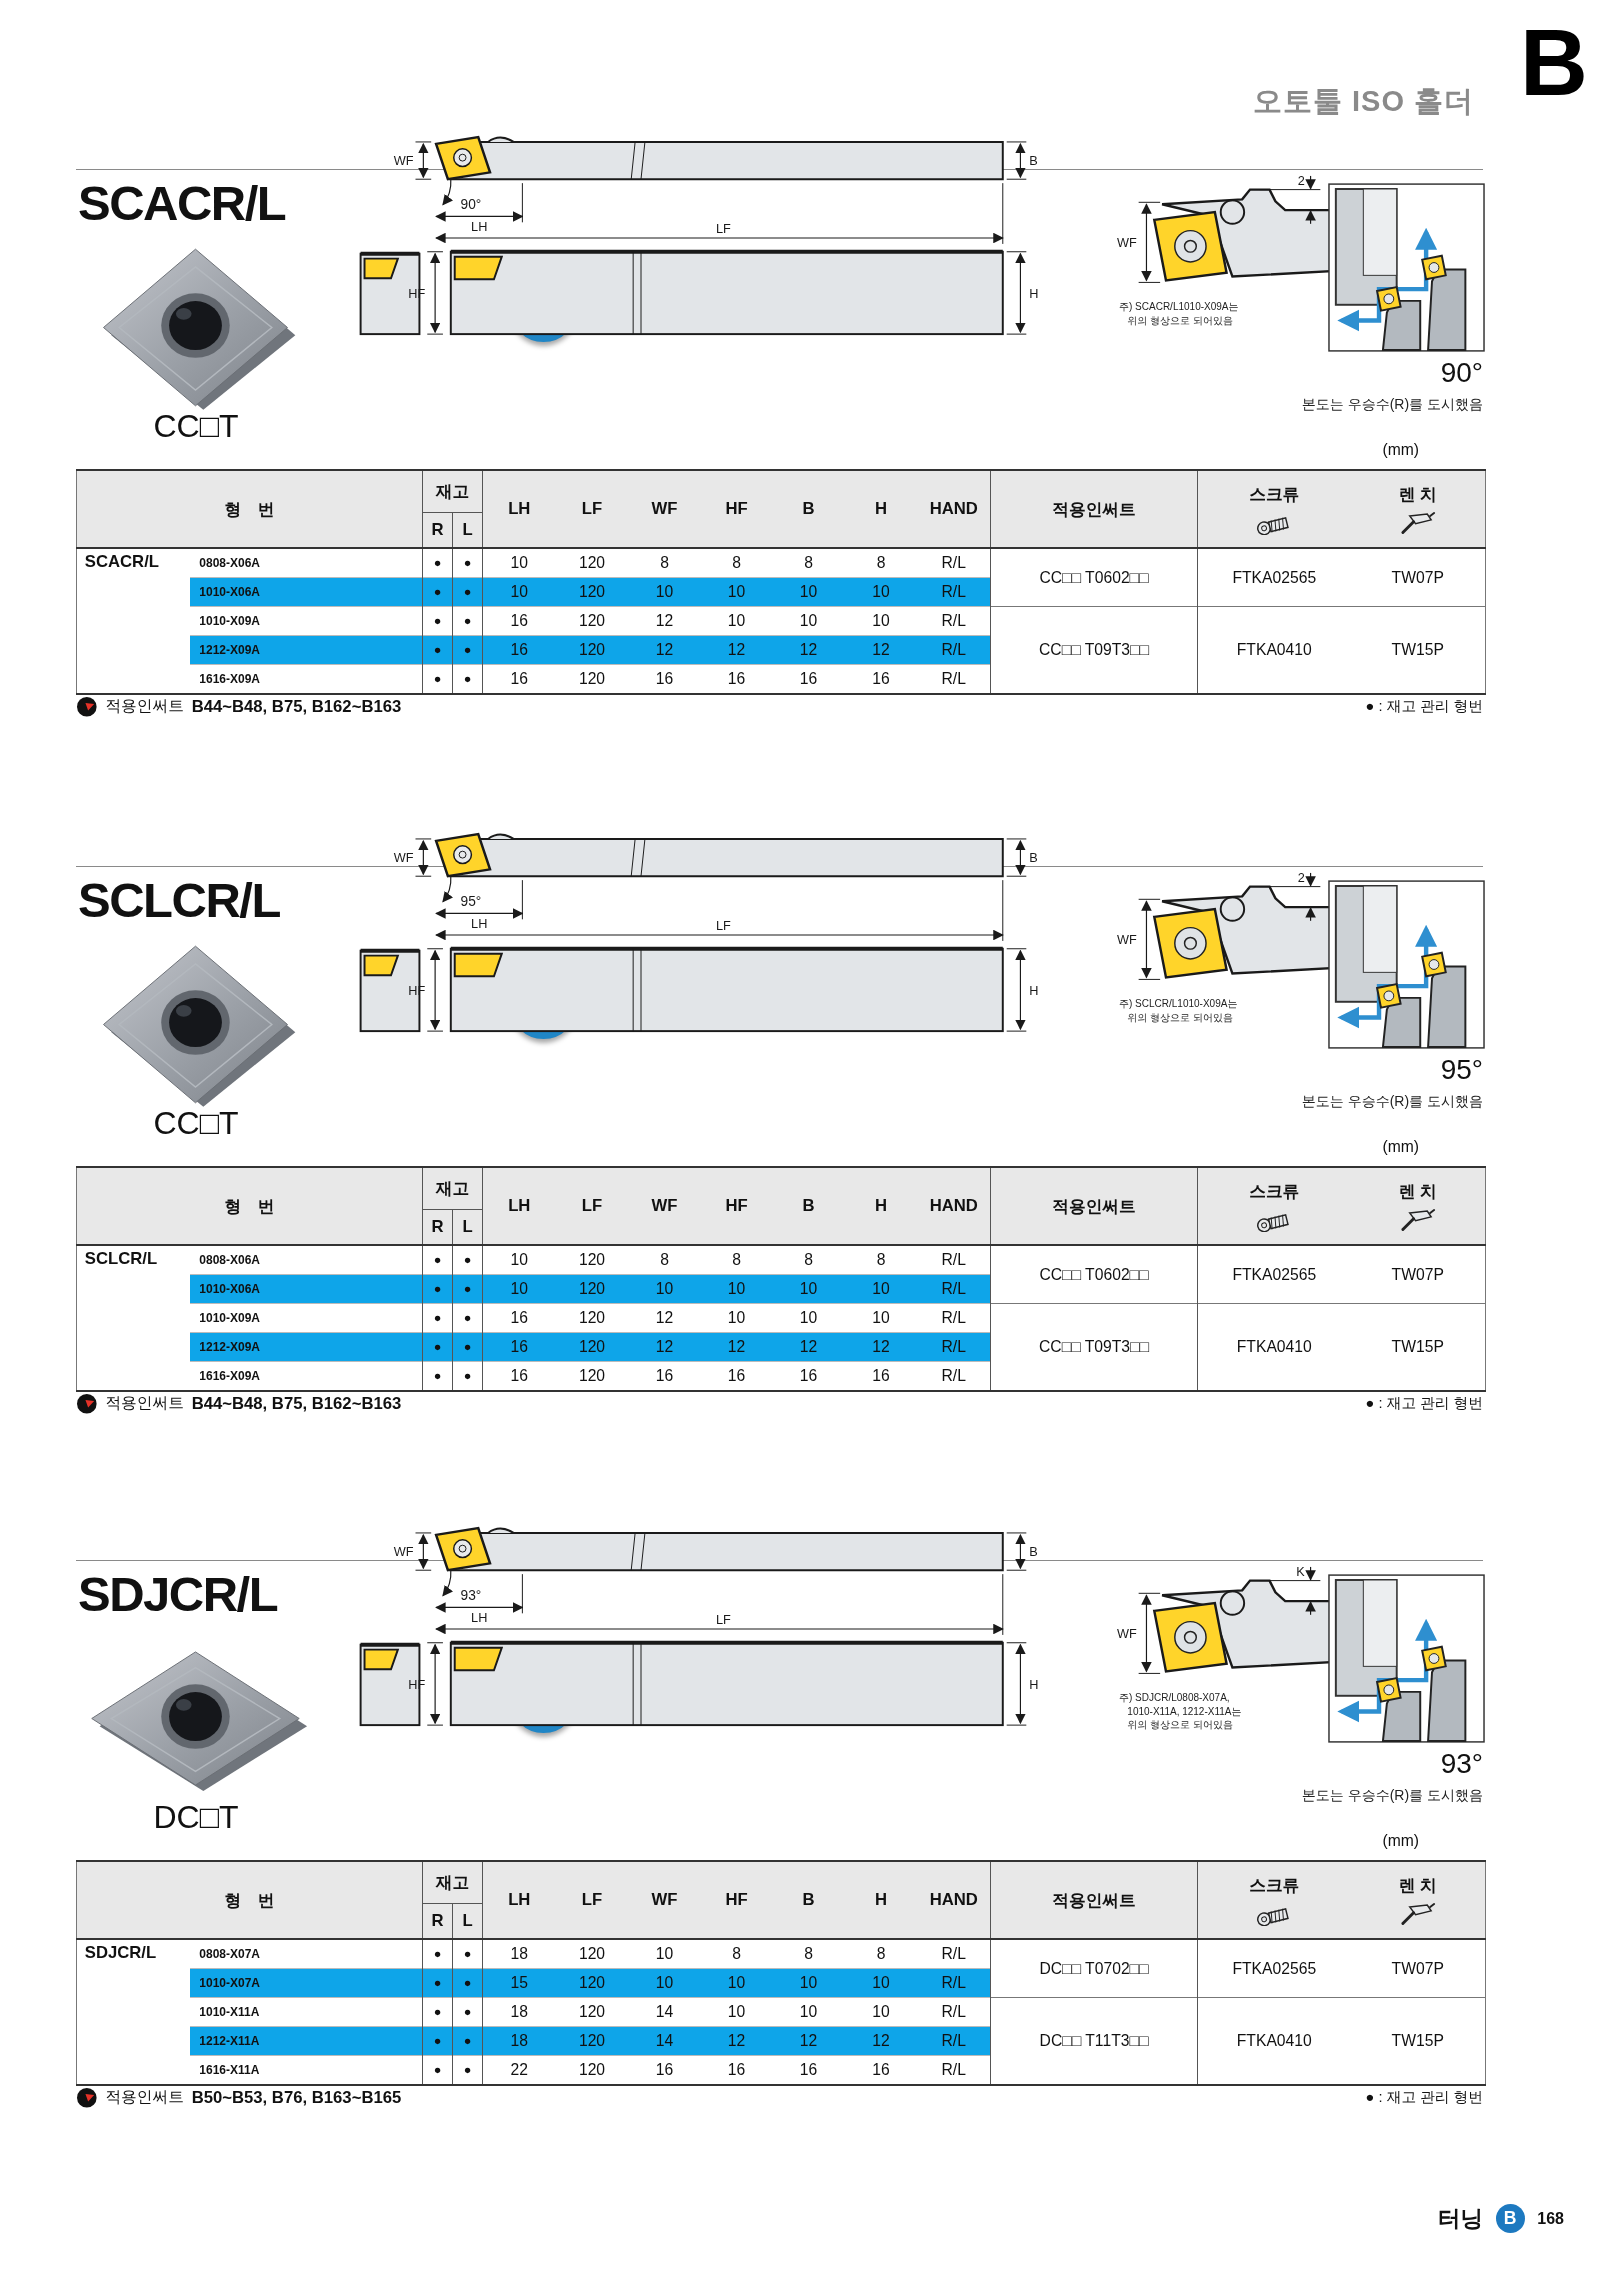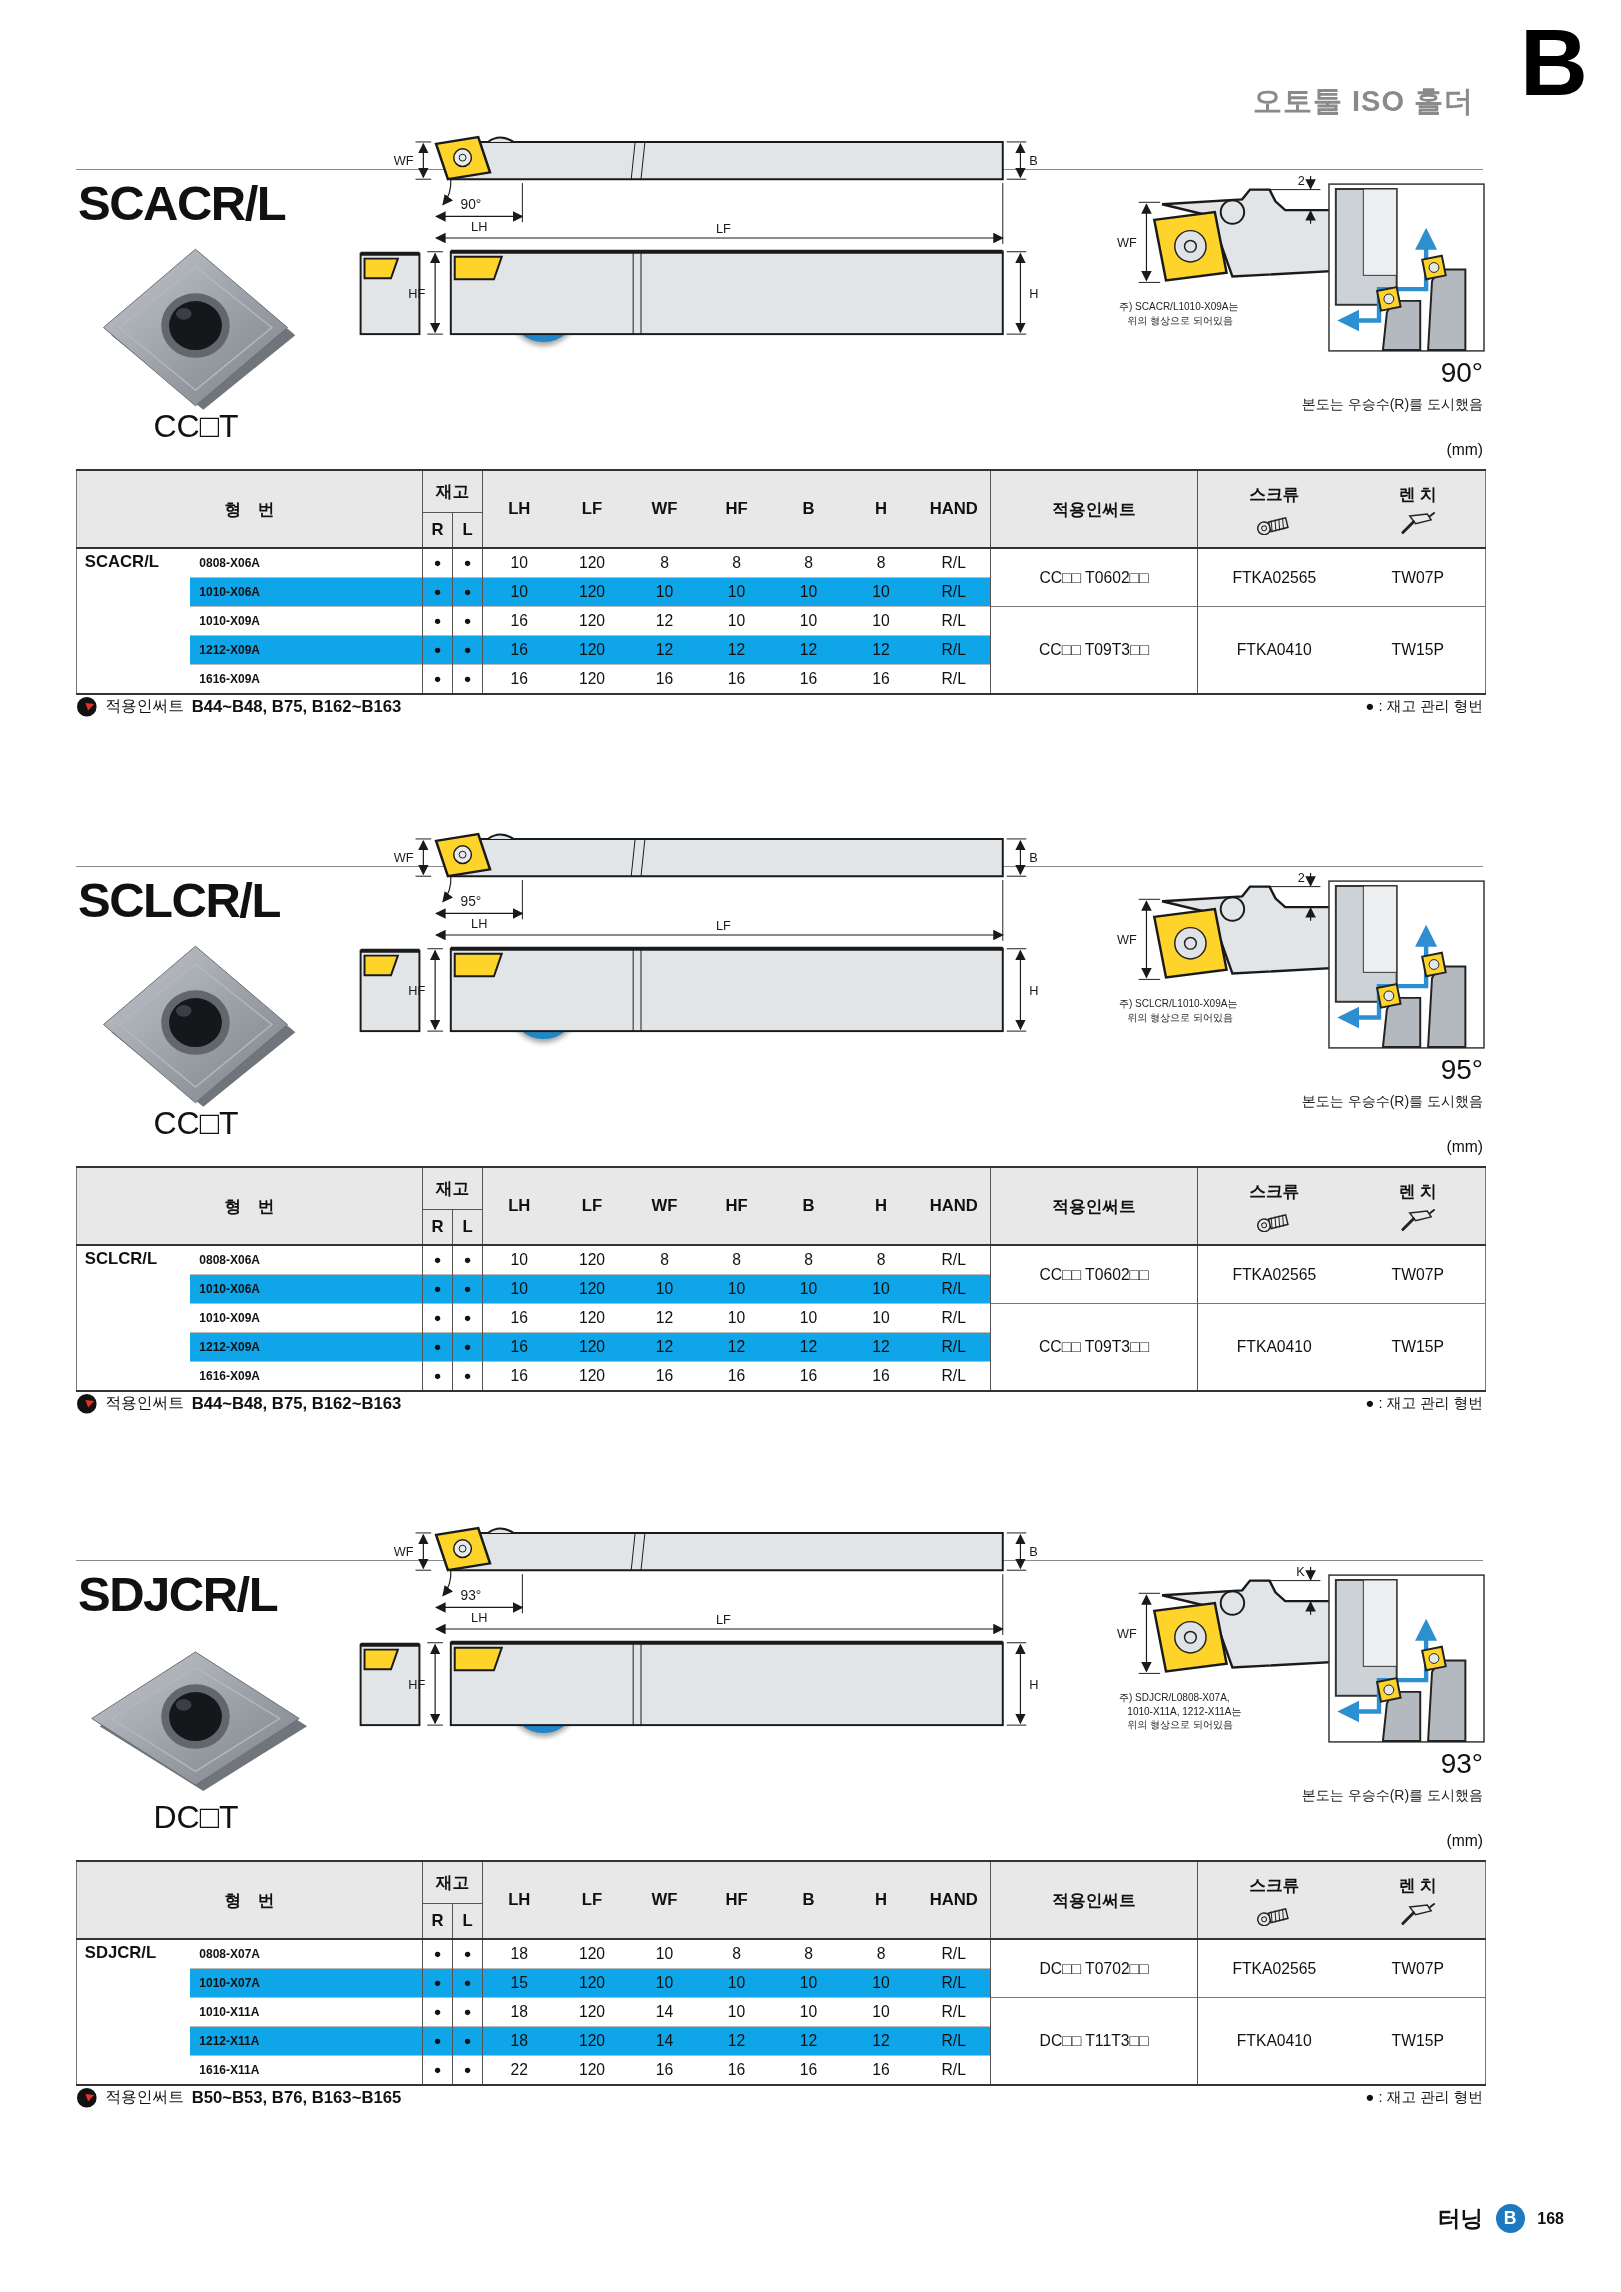--- a/index.html
+++ b/index.html
@@ -25,21 +25,21 @@
          background:#fff;box-shadow:0 3.9px 4.9px rgba(0,0,0,.35);display:flex;flex-direction:column;align-items:center;justify-content:center;}
   .badge .b1{font-size:11.8px;line-height:12.7px;}
   .badge .b2{font-size:13.7px;font-weight:bold;line-height:14.7px;}
 
   .main-draw{position:absolute;left:341px;top:15.7px;width:701px;height:211px;}
   .closeup{position:absolute;left:1117px;top:55px;width:225px;height:127px;}
   .appbox{position:absolute;left:1328px;top:65px;width:157px;height:169px;}
   .note{position:absolute;left:1119px;top:182px;width:284px;font-size:10px;line-height:1.35;white-space:pre-line;color:#222;}
   .app-angle{position:absolute;left:1328px;top:239px;width:155px;text-align:right;font-size:28px;color:#111;}
   .app-caption{position:absolute;left:1235px;top:278px;width:248px;text-align:right;font-size:14px;color:#222;}
-  .unit{position:absolute;left:1328px;top:323px;width:155px;text-align:right;font-size:15.7px;}
+  .unit{position:absolute;left:1264px;top:323px;width:155px;text-align:right;font-size:15.7px;}
 
   .dtext{font-size:13px;fill:#1a1a1a;font-family:"Liberation Sans",sans-serif;}
   .dangle{font-size:14px;fill:#1a1a1a;font-family:"Liberation Sans",sans-serif;}
 
   
   .dim-table{position:absolute;left:76px;top:351px;width:1407px;border-collapse:collapse;table-layout:fixed;
              font-size:15.7px;border-top:2px solid #333;border-bottom:2px solid #333;border-left:1px solid #777;border-right:1px solid #777;}
   .dim-table th{background:#e8e8e8;font-size:16.7px;font-weight:bold;text-align:center;padding:0;}
   .dim-table tr.h1 th{height:41px;}
   .dim-table tr.h2 th{height:34px;}

